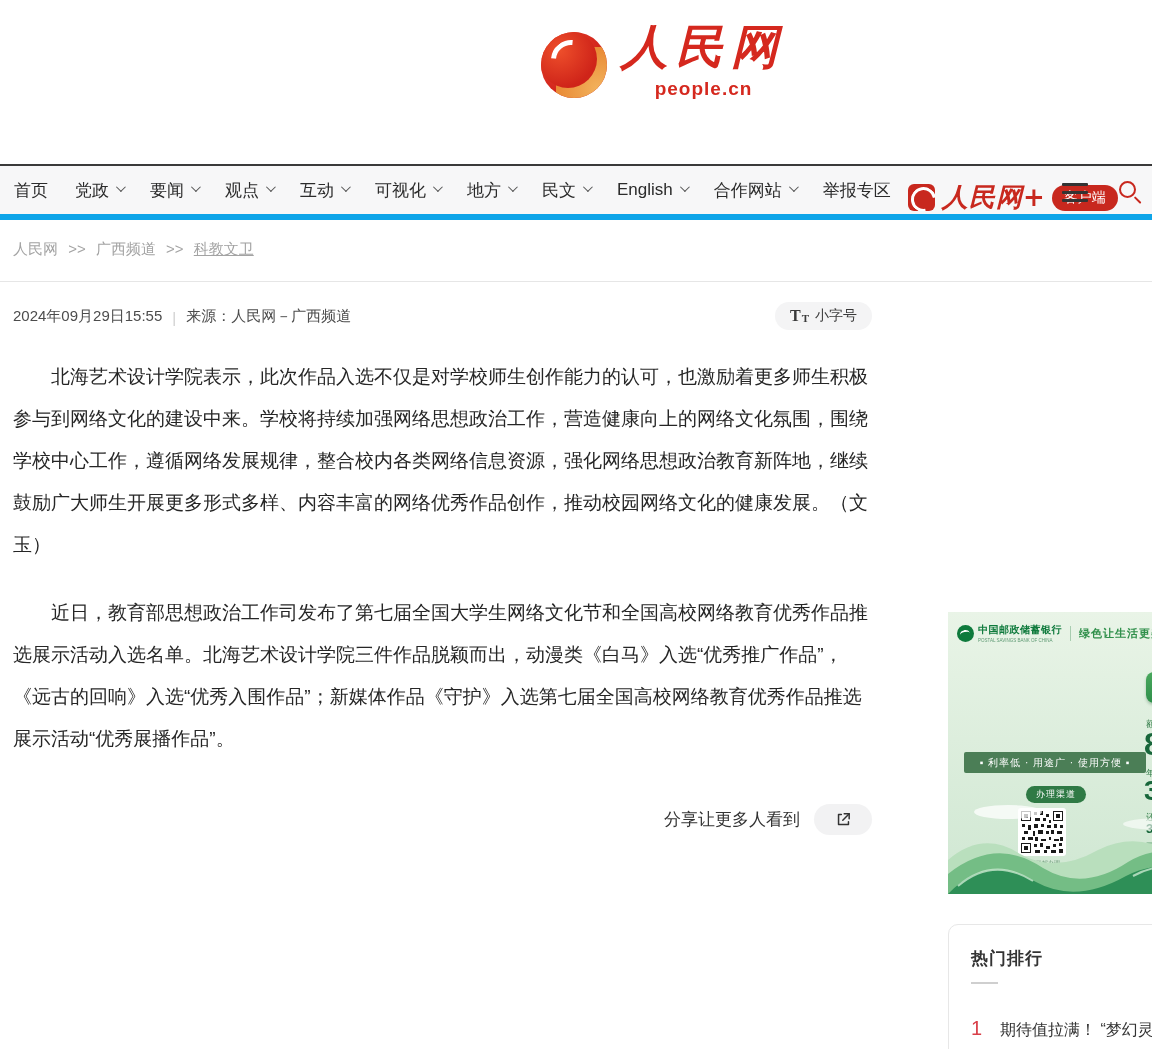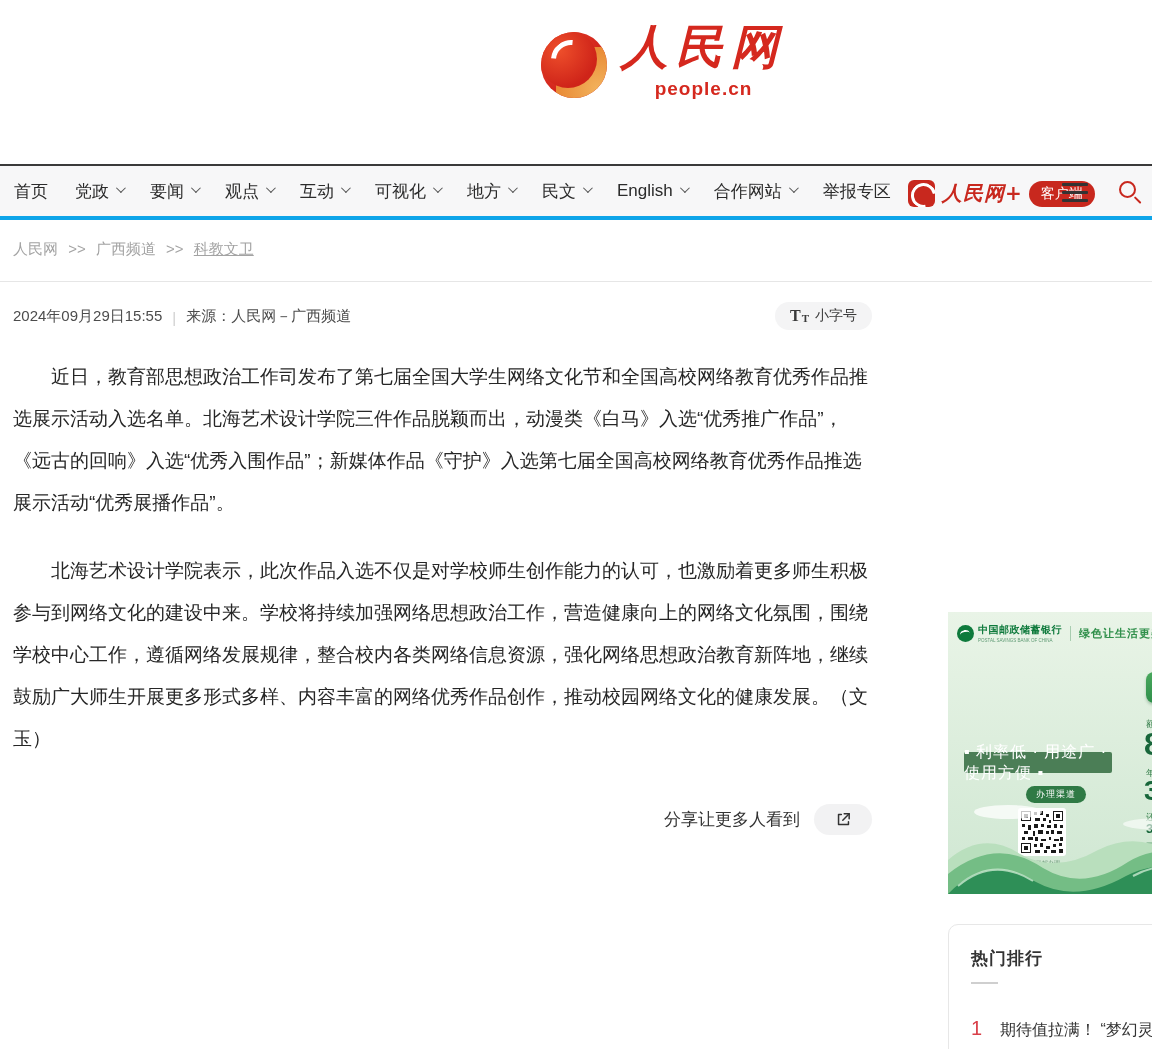--- a/index.html
+++ b/index.html
@@ -18,31 +18,31 @@
   .logo-sphere .core { position:absolute; width:58px; height:58px; border-radius:50%;
     background: radial-gradient(circle at 35% 35%, #ee4f2b 0%, #cf2419 70%); left:-2px; top:-2px; }
   .logo-sphere .swoosh { position:absolute; width:40px; height:40px; border-radius:50%;
     border:5px solid transparent; border-top-color:#fff; transform:rotate(-40deg); left:10px; top:8px; }
   .logo-text { margin-left:14px; display:flex; flex-direction:column; align-items:center; }
   .logo-cn { color:#d5281e; font-size:47px; font-weight:bold; font-style:italic;
     letter-spacing:8px; line-height:58px; font-family:"DejaVu Serif", serif; }
   .logo-en { color:#d5281e; font-size:19px; font-weight:bold; letter-spacing:1px; margin-top:2px; }
 
   
-  .nav { height:56px; background:#f7f7f8; border-top:2px solid #3a3a3a; border-bottom:4px solid #0ea5e9;
+  .nav { height:56px; background:#f7f7f8; border-top:2px solid #3a3a3a; border-bottom:6px solid #0ea5e9;
     display:flex; align-items:center; padding:0 14px; position:relative; }
   .nav-list { display:flex; list-style:none; align-items:center; }
   .nav-item { display:flex; align-items:center; margin-right:27px; font-size:17px; color:#2b2b2b; cursor:pointer; }
   .chev { width:7px; height:7px; border-right:1.6px solid #555; border-bottom:1.6px solid #555;
     transform:rotate(45deg) translateY(-2px); margin-left:7px; margin-top:-4px; }
   .app-badge { position:absolute; left:908px; top:14px; display:flex; align-items:center; cursor:pointer; }
   .app-icon { width:27px; height:27px; background:#c8281e; border-radius:6px; position:relative; overflow:hidden; }
   .app-icon::before { content:""; position:absolute; width:19px; height:19px; border-radius:50%;
     border:3px solid #fff; border-right-color:transparent; left:3px; top:3px; transform:rotate(35deg); }
-  .app-brand { color:#c8281e; font-size:20px; font-weight:bold; font-style:italic; margin:0 6px 0 7px;
+  .app-brand { color:#c8281e; font-size:26px; font-weight:bold; font-style:italic; margin:0 6px 0 7px;
     font-family:"DejaVu Serif", serif; letter-spacing:1px; }
   .app-pill { background:#c8281e; color:#fff; font-size:14px; padding:4px 12px; border-radius:14px; }
   .hamburger { position:absolute; left:1062px; top:17px; width:26px; cursor:pointer; }
   .hamburger span { display:block; height:3px; background:#333; margin-bottom:5px; border-radius:1px; }
   .search-btn { position:absolute; left:1119px; top:15px; width:24px; height:24px; cursor:pointer; }
   .search-btn .lens { width:17px; height:17px; border:2.4px solid #c8281e; border-radius:50%; }
   .search-btn .handle { position:absolute; width:9px; height:2.4px; background:#c8281e;
     transform:rotate(45deg); left:14px; top:18px; border-radius:2px; }
 
   
@@ -79,22 +79,22 @@
   .bank-logo::before { content:""; position:absolute; left:3px; top:5px; width:10px; height:6px;
     border-top:2px solid #fff; border-radius:50%; transform:rotate(-12deg); }
   .bank-names { margin-left:4px; }
   .bank-cn { font-size:10px; font-weight:bold; color:#0e7a3c; letter-spacing:0.5px; }
   .bank-en { font-size:5px; color:#5d9973; transform:scale(0.9); transform-origin:left; }
   .ad-tagline { margin-left:8px; padding-left:8px; border-left:1px solid #a8cdb0;
     font-size:11px; color:#2f8f4a; font-weight:bold; letter-spacing:1px; }
   .ad-product { position:absolute; left:16px; top:66px; font-size:48px; font-weight:900; color:#fff;
     letter-spacing:5px; text-shadow:0 3px 0 #2e8b4f, 0 0 10px rgba(46,139,79,.45);
     -webkit-text-stroke:1.5px #3a9d5f; }
-  .ad-ribbon { position:absolute; left:16px; top:140px; width:148px; height:21px;
-    background:rgba(43,101,56,.82); color:#fff; font-size:16px; display:flex;
+  .ad-ribbon { position:absolute; left:16px; top:140px; width:182px; height:21px;
+    background:rgba(43,101,56,.82); color:#fff; font-size:10px; display:flex;
     align-items:center; justify-content:center; letter-spacing:1px; border-radius:2px; }
   .ad-channel { position:absolute; left:78px; top:174px; background:#2f7a45; color:#fff;
     font-size:9px; padding:2px 10px; border-radius:9px; letter-spacing:1px; }
   .ad-qr { position:absolute; left:70px; top:196px; width:48px; height:48px; background:#fff;
     padding:3px; border-radius:3px; }
   .ad-qr-caption { position:absolute; left:58px; top:247px; width:72px; text-align:center;
     font-size:6px; color:#6b9a78; }
   .ad-chip { position:absolute; left:198px; top:60px; background:linear-gradient(180deg,#4aa85e,#2f8f4a);
     color:#fff; font-size:16px; font-weight:bold; padding:5px 11px; border-radius:8px;
     letter-spacing:2px; box-shadow:0 2px 3px rgba(30,90,50,.3); white-space:nowrap; }
@@ -208,22 +208,22 @@
         <span class="meta-divider">|</span>
         <span>来源：</span>
         <span>人民网－广西频道</span>
       </div>
       <div class="fontsize-btn">
         <span class="t-big">T</span>
         <span class="t-small">T</span>
         <span>小字号</span>
       </div>
     </div>
+    <p>北海艺术设计学院表示，此次作品入选不仅是对学校师生创作能力的认可，也激励着更多师生积极参与到网络文化的建设中来。学校将持续加强网络思想政治工作，营造健康向上的网络文化氛围，围绕学校中心工作，遵循网络发展规律，整合校内各类网络信息资源，强化网络思想政治教育新阵地，继续鼓励广大师生开展更多形式多样、内容丰富的网络优秀作品创作，推动校园网络文化的健康发展。（文玉）</p>
     <p>近日，教育部思想政治工作司发布了第七届全国大学生网络文化节和全国高校网络教育优秀作品推选展示活动入选名单。北海艺术设计学院三件作品脱颖而出，动漫类《白马》入选“优秀推广作品”，《远古的回响》入选“优秀入围作品”；新媒体作品《守护》入选第七届全国高校网络教育优秀作品推选展示活动“优秀展播作品”。</p>
-    <p>北海艺术设计学院表示，此次作品入选不仅是对学校师生创作能力的认可，也激励着更多师生积极参与到网络文化的建设中来。学校将持续加强网络思想政治工作，营造健康向上的网络文化氛围，围绕学校中心工作，遵循网络发展规律，整合校内各类网络信息资源，强化网络思想政治教育新阵地，继续鼓励广大师生开展更多形式多样、内容丰富的网络优秀作品创作，推动校园网络文化的健康发展。（文玉）</p>
     <div class="share-row">
       <span class="share-label">分享让更多人看到</span>
       <div class="share-btn">
         <svg width="17" height="17" viewBox="0 0 24 24" fill="none" stroke="#333" stroke-width="2.1" stroke-linecap="round" stroke-linejoin="round">
           <path d="M9 5 H5 V19 H19 V15"></path>
           <path d="M13 4 H20 V11"></path>
           <path d="M20 4 L11 13"></path>
         </svg>
       </div>
     </div>

